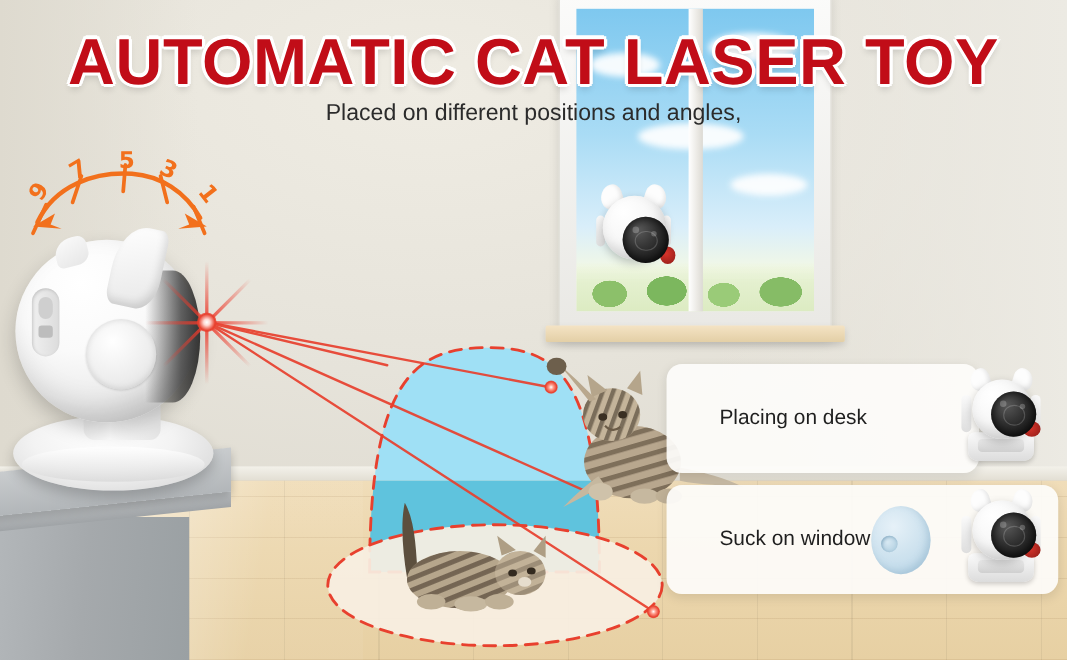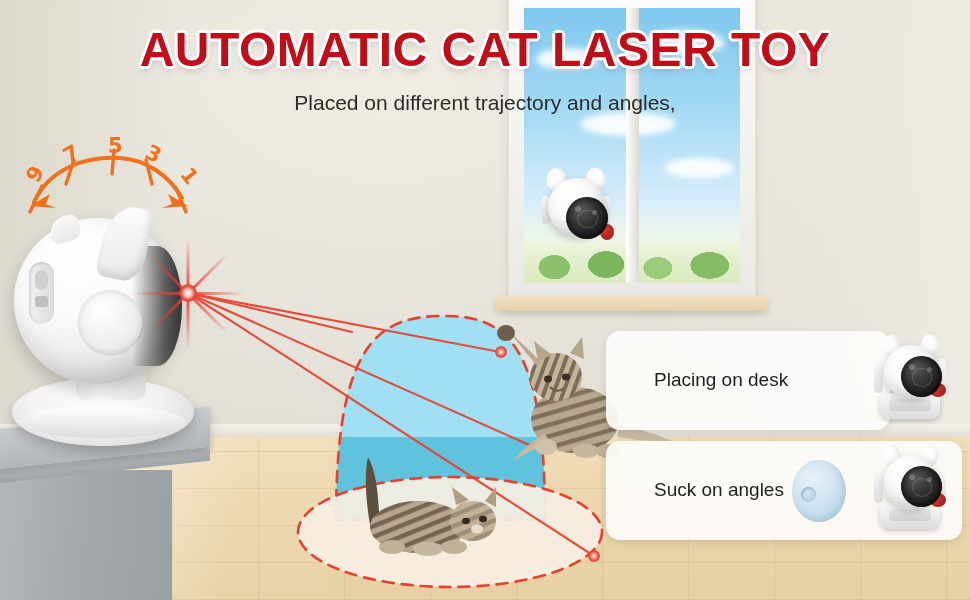--- a/index.html
+++ b/index.html
@@ -203,21 +203,21 @@
   .card-dev .base{left:6px;top:52px;width:60px;height:26px;}
   .card-dev .base::after{
     content:"";position:absolute;left:9px;top:6px;width:42px;height:12px;border-radius:4px;
     background:linear-gradient(180deg,#eaeaea,#cfcfcf);
   }
   .card-dev .red-accent{left:46px;top:38px;width:16px;height:14px;}
 
   
   .title{
     position:absolute;left:0;top:22px;width:970px;text-align:center;
-    font-size:48px;font-weight:700;letter-spacing:.5px;
+    font-size:59px;font-weight:700;letter-spacing:.5px;
     color:#c10d18;
     text-shadow:
       -2px -2px 0 #fff, 2px -2px 0 #fff, -2px 2px 0 #fff, 2px 2px 0 #fff,
       -3px 0 0 #fff, 3px 0 0 #fff, 0 -3px 0 #fff, 0 3px 0 #fff,
       0 5px 7px rgba(0,0,0,.16);
     white-space:nowrap;
   }
   .subtitle{
     position:absolute;left:0;top:90px;width:970px;text-align:center;
     font-size:21px;color:#2b2b2b;line-height:26px;
@@ -438,21 +438,21 @@
     </svg>
     <span class="num" style="left:12px;top:22px;transform:rotate(-58deg);">9</span>
     <span class="num" style="left:48px;top:2px;transform:rotate(-30deg);">7</span>
     <span class="num" style="left:92px;top:-6px;">5</span>
     <span class="num" style="left:130px;top:2px;transform:rotate(26deg);">3</span>
     <span class="num" style="left:166px;top:24px;transform:rotate(52deg);">1</span>
   </div>
 
   <div class="title">AUTOMATIC CAT LASER TOY</div>
   <div class="subtitle">
-    <div>Placed on different trajectory and angles,</div>
+    <div>Placed on different positions and angles,</div>
   </div>
 
   <div class="card" style="left:606px;top:331px;width:284px;height:99px;">
     <div class="card-label" style="left:48px;top:38px;">Placing on desk</div>
     <div class="dev card-dev" style="left:268px;top:10px;">
       <div class="ear l"></div>
       <div class="ear r"></div>
       <div class="arm l"></div>
       <div class="arm r"></div>
       <div class="base"></div>
@@ -461,21 +461,21 @@
         <div class="lens">
           <div class="lens-ring"></div>
           <div class="lens-dot" style="left:20%;top:20%;width:6px;height:6px;"></div>
           <div class="lens-dot" style="left:64%;top:26%;width:5px;height:5px;"></div>
         </div>
       </div>
     </div>
   </div>
 
   <div class="card" style="left:606px;top:441px;width:356px;height:99px;">
-    <div class="card-label" style="left:48px;top:38px;">Suck on angles</div>
+    <div class="card-label" style="left:48px;top:38px;">Suck on window</div>
     <div class="suction" style="left:186px;top:19px;"></div>
     <div class="dev card-dev" style="left:268px;top:10px;">
       <div class="ear l"></div>
       <div class="ear r"></div>
       <div class="arm l"></div>
       <div class="arm r"></div>
       <div class="base"></div>
       <div class="body">
         <div class="red-accent"></div>
         <div class="lens">

